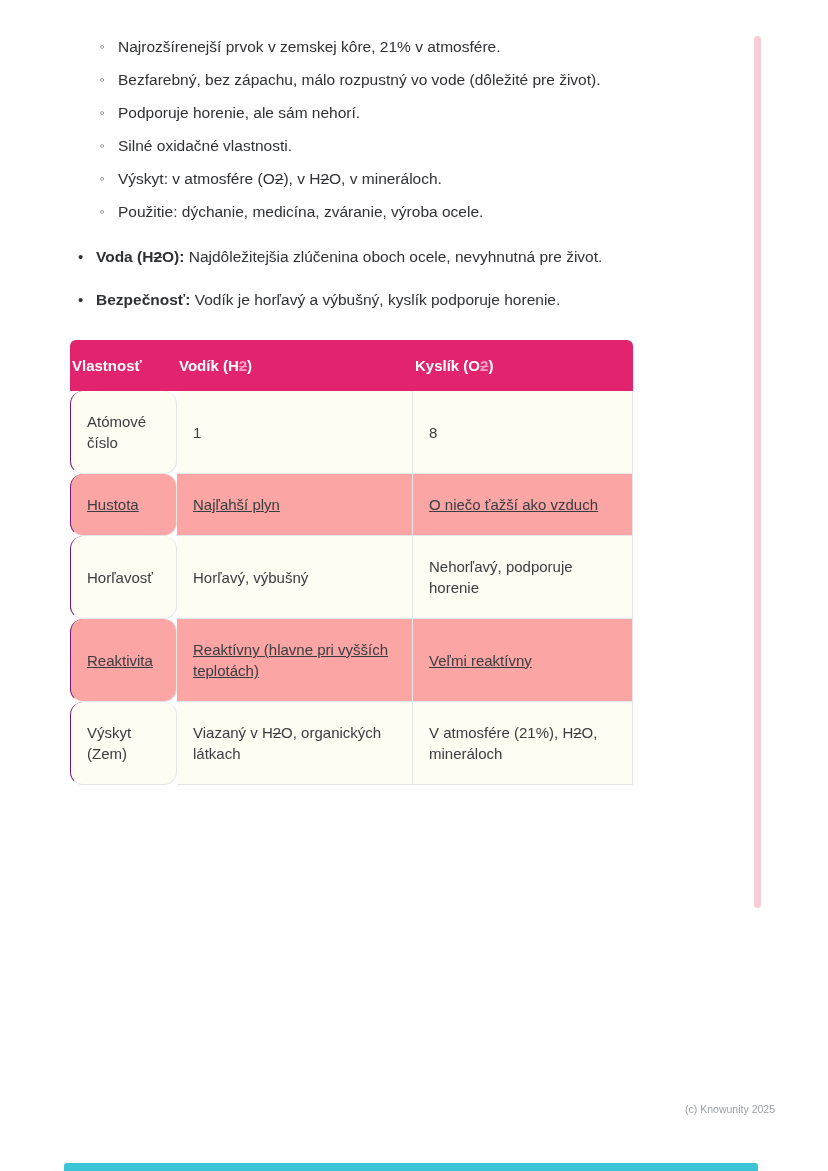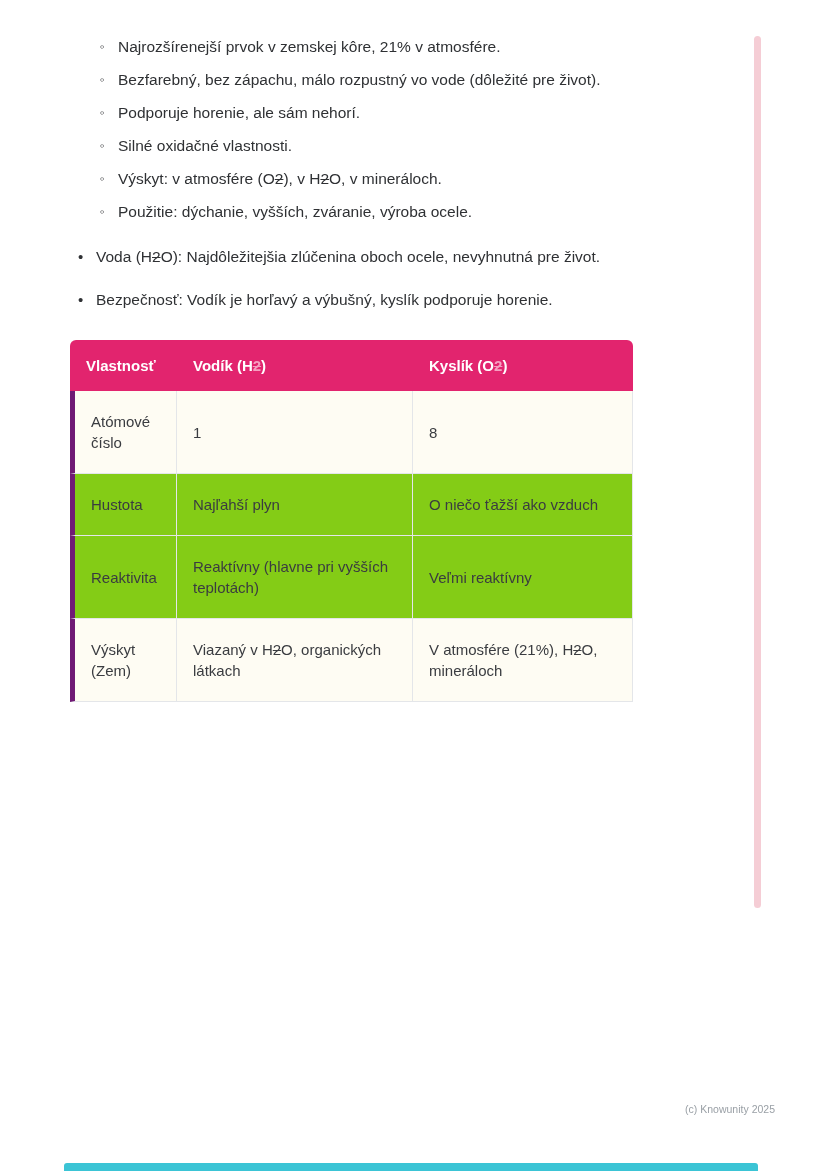--- a/index.html
+++ b/index.html
@@ -25,45 +25,45 @@
   }
   .sub-list{left:100px;top:36px;width:620px;}
   .sub-list li{margin-bottom:12px;}
   .main-list{left:78px;top:246px;width:660px;}
   .main-list li{margin-bottom:22px;}
   .marker{flex:0 0 18px;text-align:left;color:#2f3134;}
   .sub-list .marker{font-size:13px;line-height:21px;}
   .main-list .marker{font-size:15px;line-height:21px;}
   .li-text{flex:1;}
 
-  .b{font-weight:400;}
+  .b{font-weight:700;}
   .s{text-decoration:line-through;}
   .l{color:#f59fc0;}
 
   
   table.cmp{
     position:absolute;left:70px;top:340px;width:563px;
     border-collapse:separate;border-spacing:0;
     font-size:15px;line-height:21px;
   }
   table.cmp th{
     background:var(--pink);color:#ffffff;font-weight:700;
-    text-align:left;padding:15px 16px;vertical-align:middle;
+    text-align:left;padding:15px 2px;vertical-align:middle;
   }
   table.cmp th:first-child{border-top-left-radius:6px;}
   table.cmp th:last-child{border-top-right-radius:6px;}
   table.cmp td{
     padding:20px 16px;vertical-align:middle;
     border-bottom:1px solid #e4e6e9;
     border-right:1px solid #e4e6e9;
     color:#3a3c40;
   }
-  table.cmp td:first-child{border-left:5px solid #701a75;}
+  table.cmp td:first-child{border-left:1px solid #701a75;border-radius:13px;}
   table.cmp tr.odd td{background:#fefcf3;}
-  table.cmp tr.even td{background:#84cc16;}
+  table.cmp tr.even td{background:#fca5a5;text-decoration:underline;}
 
   .copyright{
     position:absolute;right:53px;top:1103px;
     font-size:10.5px;color:#9aa0a6;
   }
   .side-strip{
     position:absolute;left:754px;top:36px;width:7px;height:872px;
     background:var(--strip);border-radius:4px;
   }
   .bottom-bar{
@@ -92,21 +92,21 @@
       <li>
         <span class="marker">◦</span>
         <span class="li-text"><span>Silné oxidačné vlastnosti.</span></span>
       </li>
       <li>
         <span class="marker">◦</span>
         <span class="li-text"><span>Výskyt: v atmosfére (O</span><span class="s">2</span><span>), v H</span><span class="s">2</span><span>O, v mineráloch.</span></span>
       </li>
       <li>
         <span class="marker">◦</span>
-        <span class="li-text"><span>Použitie: dýchanie, vyšších, zváranie, výroba ocele.</span></span>
+        <span class="li-text"><span>Použitie: dýchanie, medicína, zváranie, výroba ocele.</span></span>
       </li>
     </ul>
 
   <ul class="doc-list main-list" id="mainList">
       <li>
         <span class="marker">•</span>
         <span class="li-text"><span class="b">Voda (H</span><span class="b s">2</span><span class="b">O):</span><span> Najdôležitejšia zlúčenina oboch ocele, nevyhnutná pre život.</span></span>
       </li>
       <li>
         <span class="marker">•</span>
@@ -131,20 +131,25 @@
         <tr class="odd">
           <td><span>Atómové číslo</span></td>
           <td><span>1</span></td>
           <td><span>8</span></td>
         </tr>
         <tr class="even">
           <td><span>Hustota</span></td>
           <td><span>Najľahší plyn</span></td>
           <td><span>O niečo ťažší ako vzduch</span></td>
         </tr>
+        <tr class="odd">
+          <td><span>Horľavosť</span></td>
+          <td><span>Horľavý, výbušný</span></td>
+          <td><span>Nehorľavý, podporuje horenie</span></td>
+        </tr>
         <tr class="even">
           <td><span>Reaktivita</span></td>
           <td><span>Reaktívny (hlavne pri vyšších teplotách)</span></td>
           <td><span>Veľmi reaktívny</span></td>
         </tr>
         <tr class="odd">
           <td><span>Výskyt (Zem)</span></td>
           <td><span>Viazaný v H</span><span class="s">2</span><span>O, organických látkach</span></td>
           <td><span>V atmosfére (21%), H</span><span class="s">2</span><span>O, mineráloch</span></td>
         </tr>

